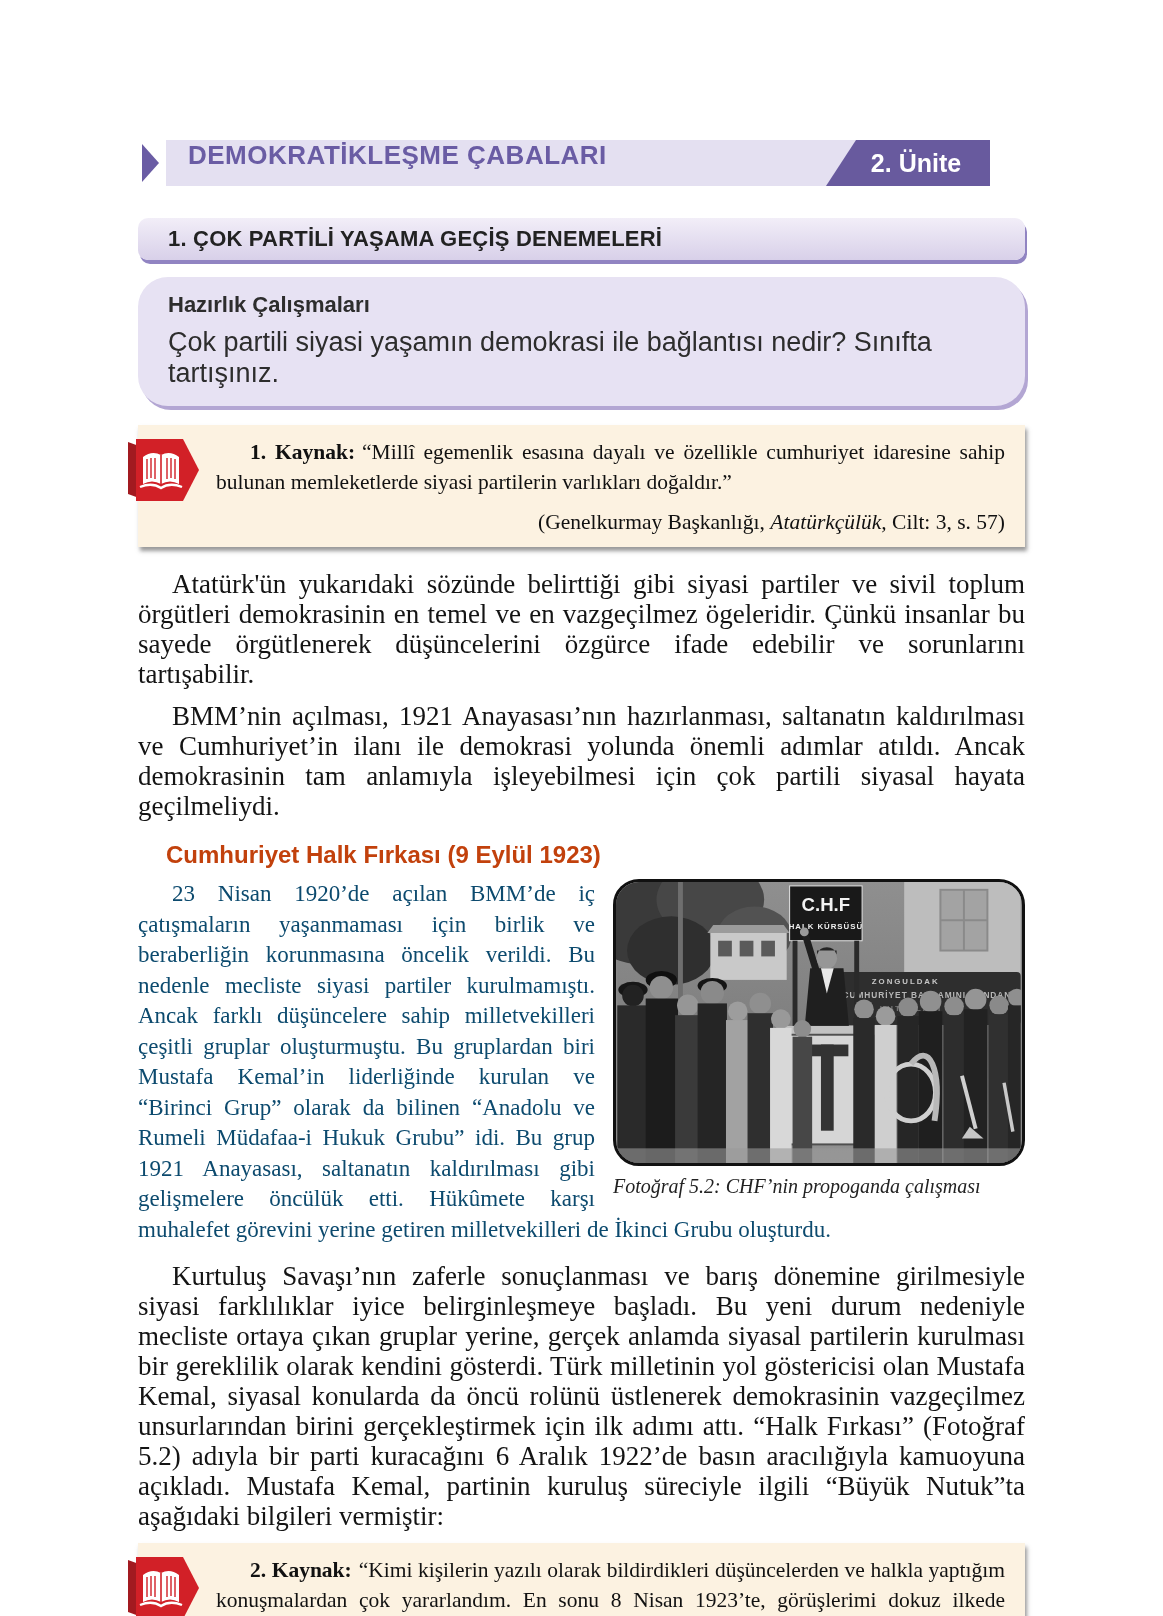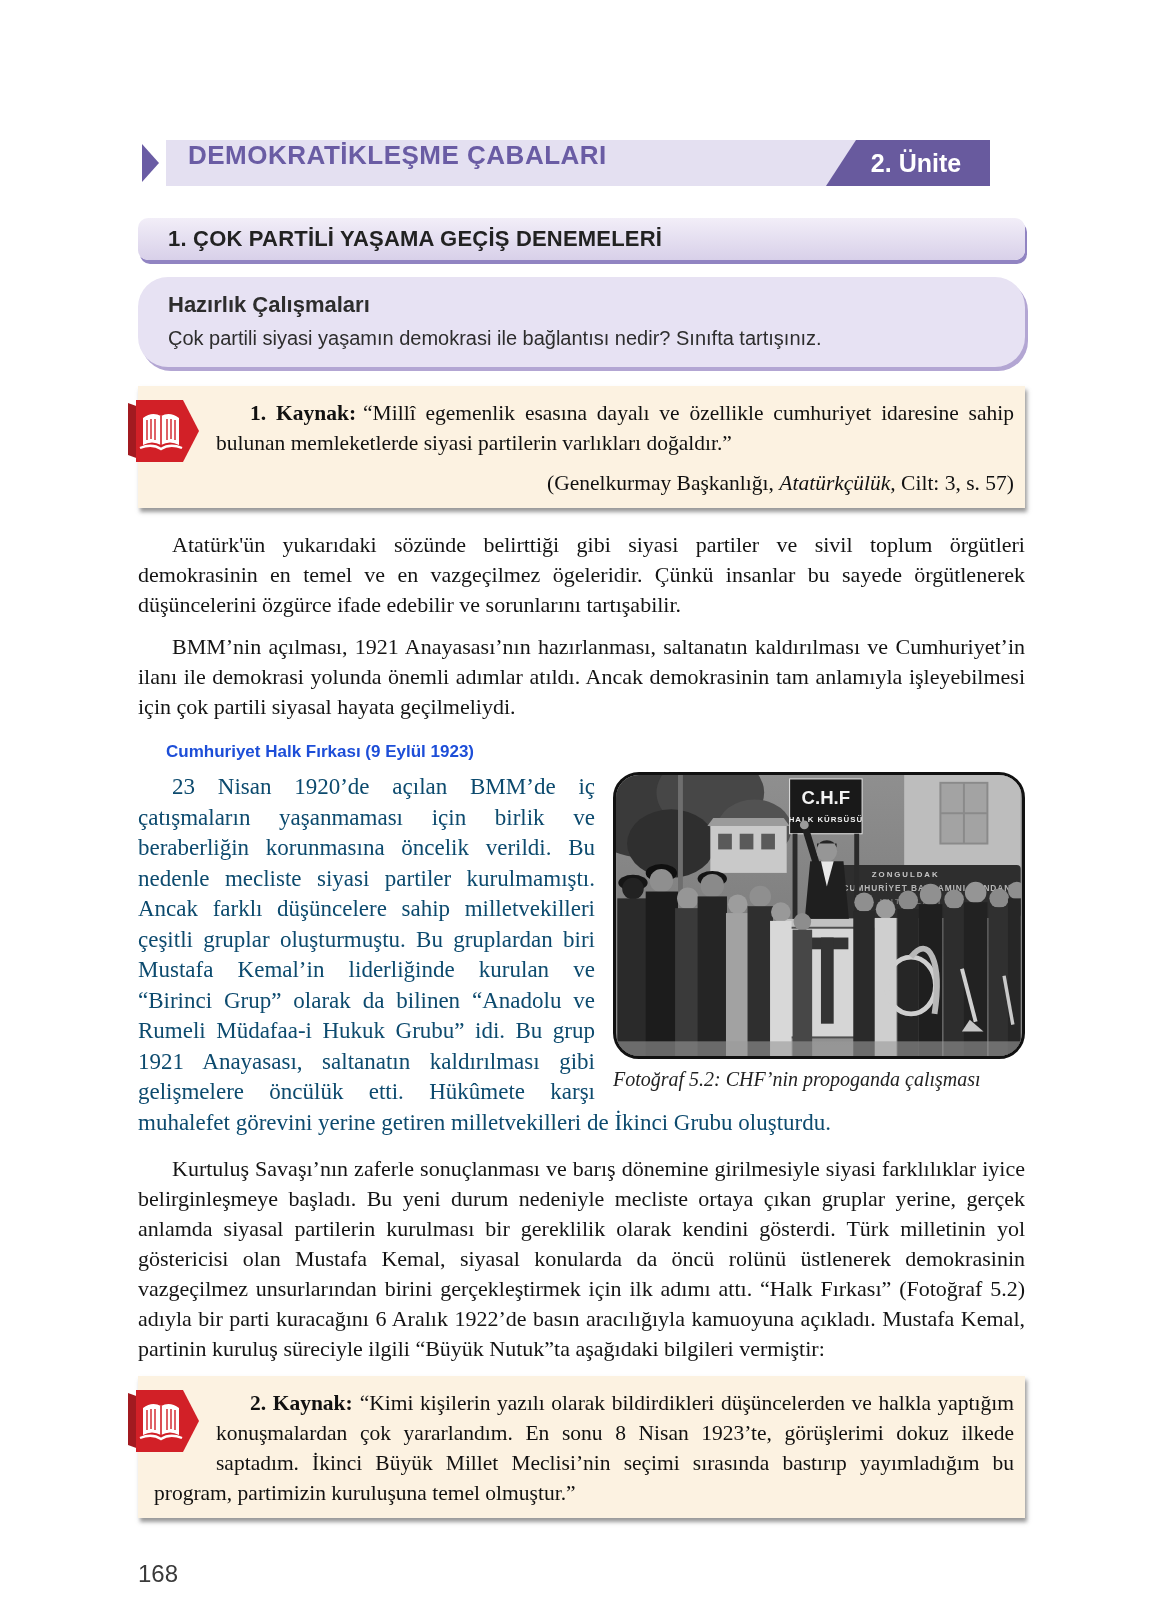--- a/index.html
+++ b/index.html
@@ -31,41 +31,41 @@
                  display: flex; align-items: center; padding-left: 30px; }
   .section-title { font-family: "Liberation Sans", "DejaVu Sans", sans-serif; font-weight: bold;
                    font-size: 22px; color: #222222; letter-spacing: 0.2px; }
 
   
   .prep-box { background: #e7e2f3; border-radius: 30px; box-shadow: 3px 4px 0 #b3a6d3;
               padding: 15px 24px 17px 30px; margin-bottom: 19px; }
   .prep-title { font-family: "Liberation Sans", "DejaVu Sans", sans-serif; font-weight: bold;
                 font-size: 22px; color: #2d2d2d; margin-bottom: 9px; }
   .prep-question { font-family: "Liberation Sans", "DejaVu Sans", sans-serif;
-                   font-size: 20px; color: #2d2d2d; }
+                   font-size: 27px; color: #2d2d2d; }
 
   
   .source-box { background: #fcf2e1; box-shadow: 2px 4px 4px rgba(70,70,70,0.55);
-                padding: 12px 11px 10px 16px; overflow: visible; }
+                padding: 12px 20px 10px 16px; overflow: visible; }
   .book-icon { float: left; width: 76px; height: 70px; margin: -2px 14px 2px -28px; }
   .src-text { font-size: 21.5px; line-height: 30px; text-align: justify; text-indent: 34px;
               color: #111111; margin: 0; }
   .src-label { font-weight: bold; margin-right: 7px; }
   .src-cite { text-align: right; font-size: 21.5px; line-height: 30px; color: #111111; margin-top: 10px; }
   .src-work { font-style: italic; }
   .mb20 { margin-bottom: 22px; }
 
   
-  .bodytext { font-size: 22px; line-height: 30px; text-align: justify; text-indent: 34px;
+  .bodytext { font-size: 27px; line-height: 30px; text-align: justify; text-indent: 34px;
               color: #141414; margin: 0 0 12px 0; }
 
   
   .chf-section { margin-top: 20px; }
   .chf-heading { font-family: "Liberation Sans", "DejaVu Sans", sans-serif; font-weight: bold;
-                 font-size: 17px; color: #1d4ed8; margin: 4px 0 10px 28px; }
+                 font-size: 24px; color: #c2410c; margin: 4px 0 10px 28px; }
   .photo-figure { float: right; width: 412px; margin: 4px 0 4px 18px; }
   .photo-frame { width: 412px; height: 287px; border: 3px solid #111111; border-radius: 26px;
                  overflow: hidden; box-sizing: border-box; background: #8a8a8a; }
   .photo-frame svg { display: block; }
   .photo-caption { font-size: 20px; font-style: italic; text-align: left; color: #222222;
                    margin-top: 9px; }
   .chf-body { font-size: 23px; line-height: 30.5px; text-align: justify; text-indent: 34px;
               color: #0c4a6e; margin: 0; }
   .clearer { clear: both; padding-top: 16px; }
 

